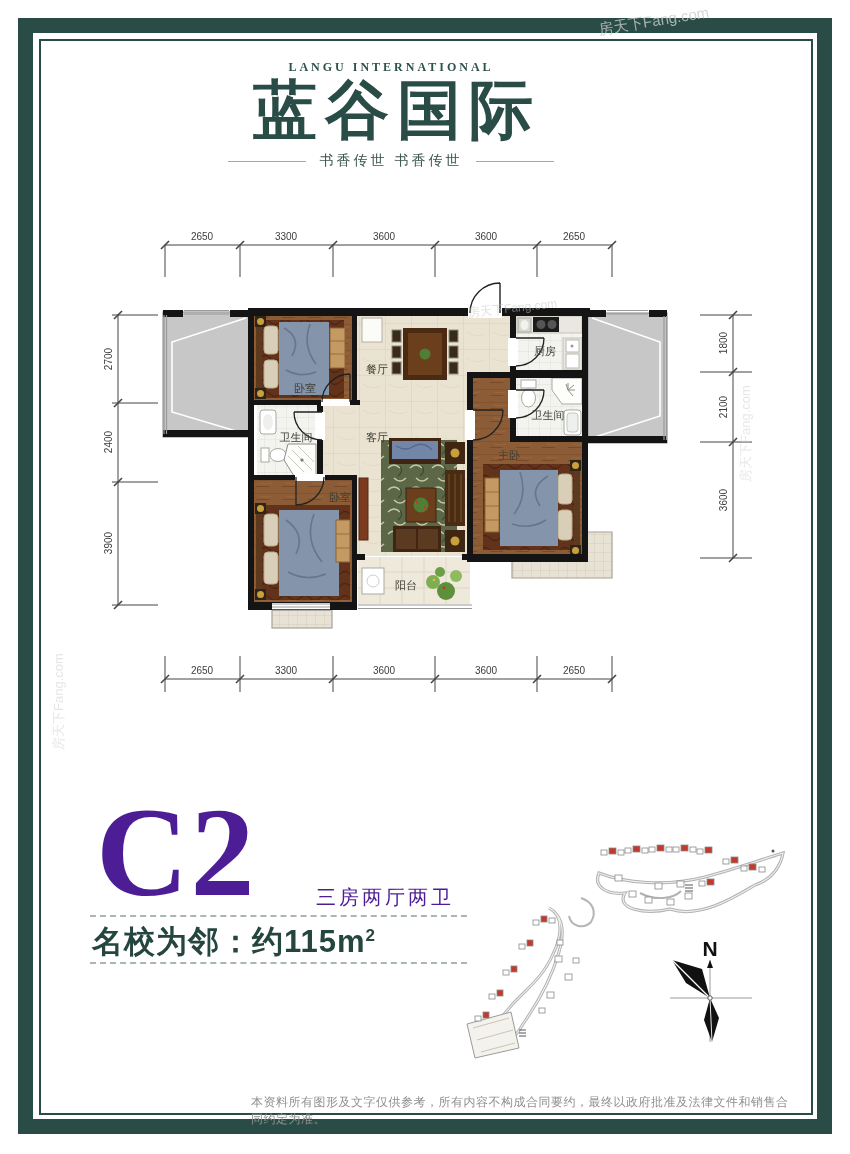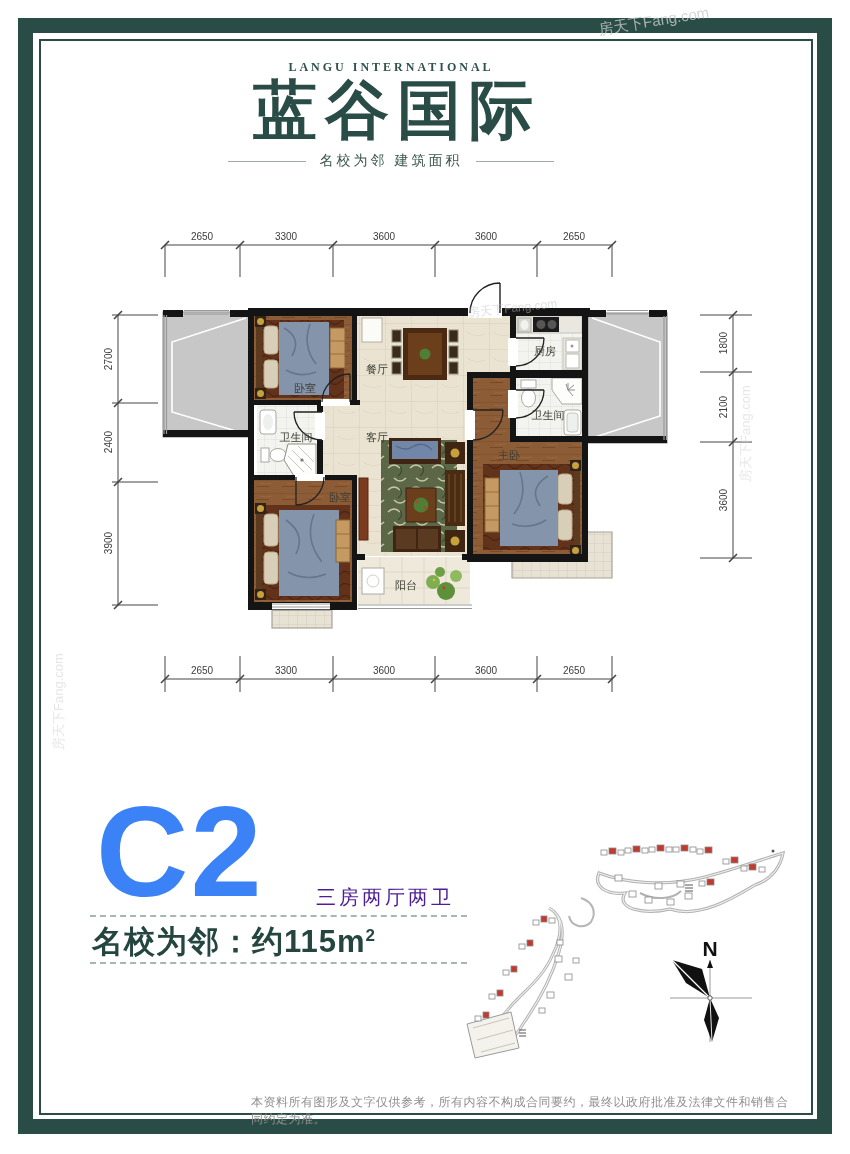--- a/index.html
+++ b/index.html
@@ -15,21 +15,21 @@
   .logo-en{font-family:"Liberation Serif","DejaVu Serif",serif;font-size:12px;letter-spacing:3px;
            font-weight:bold;color:#2e524c;}
   .logo-cn{font-size:64px;font-weight:900;letter-spacing:8px;line-height:1.05;margin-top:2px;color:#2a4c47;margin-left:12px;}
   .logo-tagline{margin-top:8px;font-size:14px;letter-spacing:3px;color:#3a554f;
                 display:flex;align-items:center;justify-content:center;gap:14px;}
   .logo-tagline .rule{display:inline-block;width:78px;height:1px;background:#9fa9a5;}
   
   .plan{position:absolute;left:100px;top:220px;}
   
   .unit-code{position:absolute;left:96px;top:788px;font-size:128px;line-height:1;font-weight:bold;
-             color:#3b82f6;letter-spacing:2px;}
+             color:#4c1d95;letter-spacing:2px;font-family:Liberation Serif, serif;}
   .unit-layout{position:absolute;left:316px;top:884px;font-size:20px;letter-spacing:3px;color:#4c1d95;}
   .dash{position:absolute;left:90px;width:377px;border-top:2px dashed #a9b6b1;}
   .dash1{top:915px;} .dash2{top:962px;}
   .unit-area{position:absolute;left:92px;top:921px;font-size:31px;font-weight:bold;color:#24463f;
              letter-spacing:1px;}
   .unit-area sup{font-size:17px;}
   
   .siteplan1{position:absolute;left:585px;top:833px;}
   .siteplan2{position:absolute;left:453px;top:896px;}
   .compass{position:absolute;left:656px;top:936px;}
@@ -52,21 +52,21 @@
 <div id="poster">
 
   <div class="frame-outer"></div>
   <div class="frame-inner"></div>
 
   <div class="logo">
     <div class="logo-en">LANGU INTERNATIONAL</div>
     <div class="logo-cn">蓝谷国际</div>
     <div class="logo-tagline">
       <span class="rule"></span>
-      <span>名校为邻  建筑面积</span>
+      <span>书香传世  书香传世</span>
       <span class="rule"></span>
     </div>
   </div>
 
   <svg class="plan" width="660" height="480" viewBox="0 0 660 480">
     <defs>
       <pattern id="wood" width="26" height="13" patternUnits="userSpaceOnUse">
         <rect width="26" height="13" fill="#8c5c36"></rect>
         <path d="M0,0 H26 M0,6.5 H13" stroke="#7a4a28" stroke-width="1"></path>
         <path d="M4,3 q6,2 12,0" stroke="#9a6a40" stroke-width="0.8" fill="none"></path>

